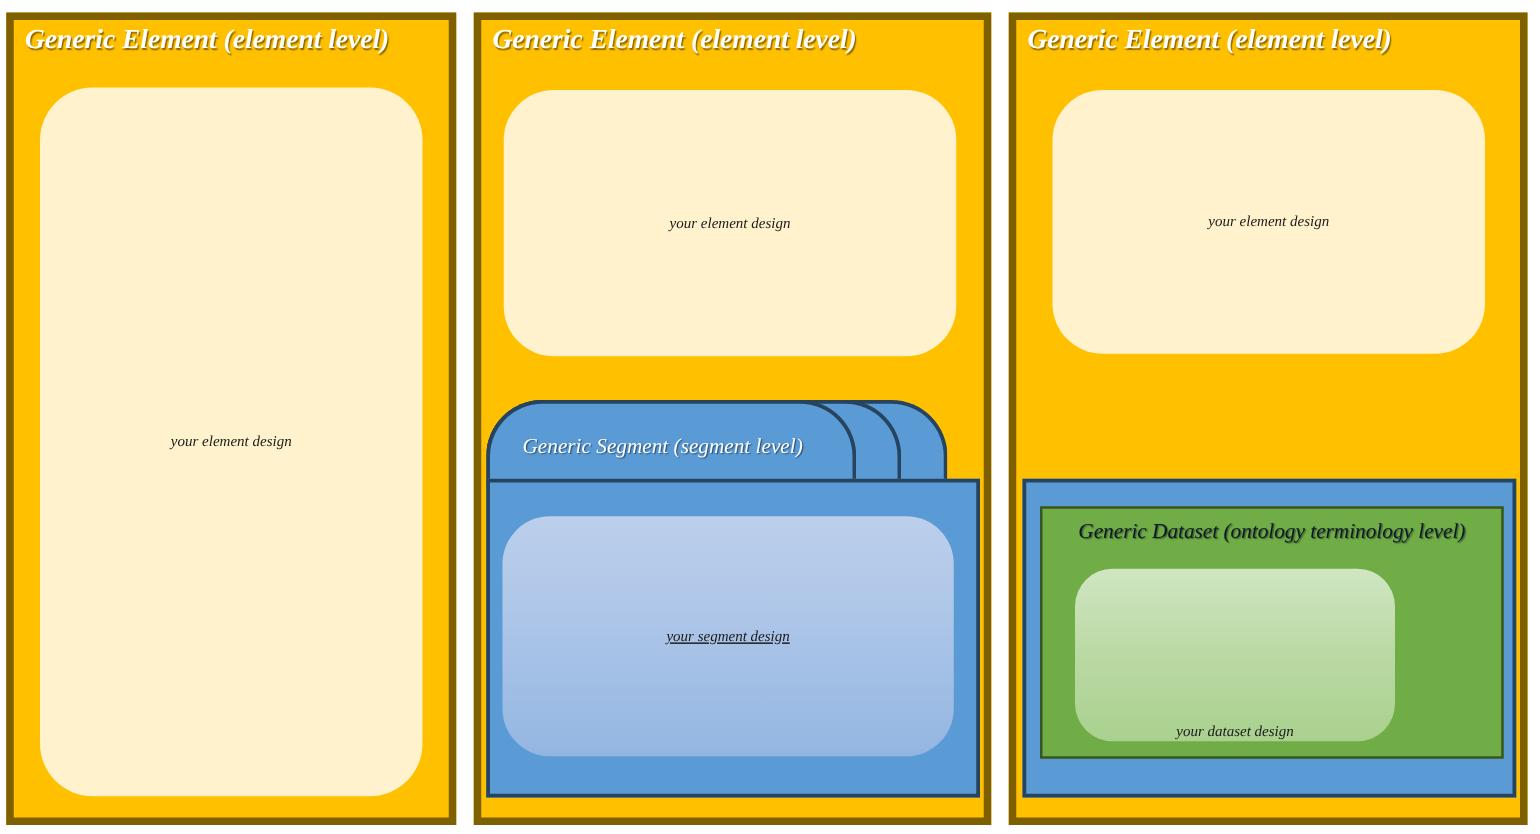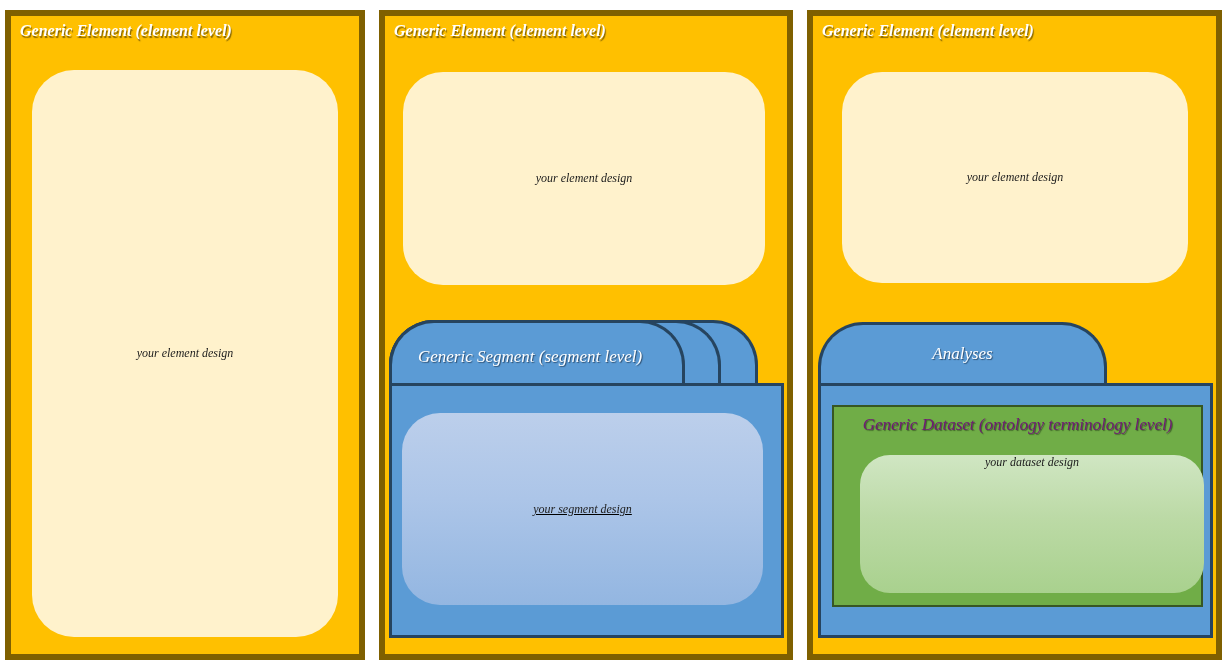--- a/index.html
+++ b/index.html
@@ -9,21 +9,21 @@
   }
   .panel{
     position:absolute;top:10px;height:650px;box-sizing:border-box;
     background:#FFC000;border:6px solid #7F6000;
   }
   .panel-1{left:5px;width:360px;}
   .panel-2{left:379px;width:414px;}
   .panel-3{left:807px;width:415px;}
   .panel-title{
     position:absolute;left:9px;top:4px;
-    font-style:italic;font-weight:bold;font-size:16px;line-height:22px;
+    font-style:italic;font-weight:bold;font-size:22px;line-height:22px;
     color:#ffffff;text-shadow:1px 2px 1px rgba(122,92,0,0.9);
     white-space:nowrap;
   }
   .design-box{
     position:absolute;background:#FFF2CC;border-radius:42px;
     display:flex;align-items:center;justify-content:center;
   }
   .design-label{
     font-style:italic;font-size:12px;color:#1b1b1b;text-align:center;
   }
@@ -65,28 +65,28 @@
     background:linear-gradient(180deg,#BCCFEB 0%,#ACC5E8 45%,#93B6E1 100%);
     display:flex;align-items:center;justify-content:center;text-decoration:underline;
   }
   
   .dataset-box{
     position:absolute;left:11px;top:19px;width:371px;height:202px;
     box-sizing:border-box;background:#70AD47;border:2px solid #375623;
   }
   .dataset-title{
     position:absolute;left:0;top:8px;width:100%;text-align:center;
-    font-style:italic;font-size:17px;color:#701a75;
+    font-style:italic;font-size:17px;color:#0f172a;
     text-shadow:1px 1px 1px rgba(40,66,25,0.7);white-space:nowrap;
   }
   .dataset-design{
-    position:absolute;left:26px;top:48px;width:344px;height:138px;
+    position:absolute;left:26px;top:48px;width:256px;height:138px;
     border-radius:30px;
     background:linear-gradient(180deg,#D0E6C3 0%,#BCDAA6 45%,#A9D18E 100%);
-    display:flex;align-items:flex-start;justify-content:center;
+    display:flex;align-items:flex-end;justify-content:center;
   }
 </style>
 </head>
 <body>
 
 <div class="panel panel-1">
   <div class="panel-title">Generic Element (element level)</div>
   <div class="design-box p1-element">
     <div class="design-label">your element design</div>
   </div>
@@ -107,23 +107,20 @@
       <div class="design-label">your segment design</div>
     </div>
   </div>
 </div>
 
 <div class="panel panel-3">
   <div class="panel-title">Generic Element (element level)</div>
   <div class="design-box p3-element">
     <div class="design-label">your element design</div>
   </div>
-  <div class="tab tab-analyses">
-    <span class="tab-label">Analyses</span>
-  </div>
   <div class="seg-body">
     <div class="dataset-box">
       <div class="dataset-title">Generic Dataset (ontology terminology level)</div>
       <div class="dataset-design">
         <div class="design-label">your dataset design</div>
       </div>
     </div>
   </div>
 </div>
 

